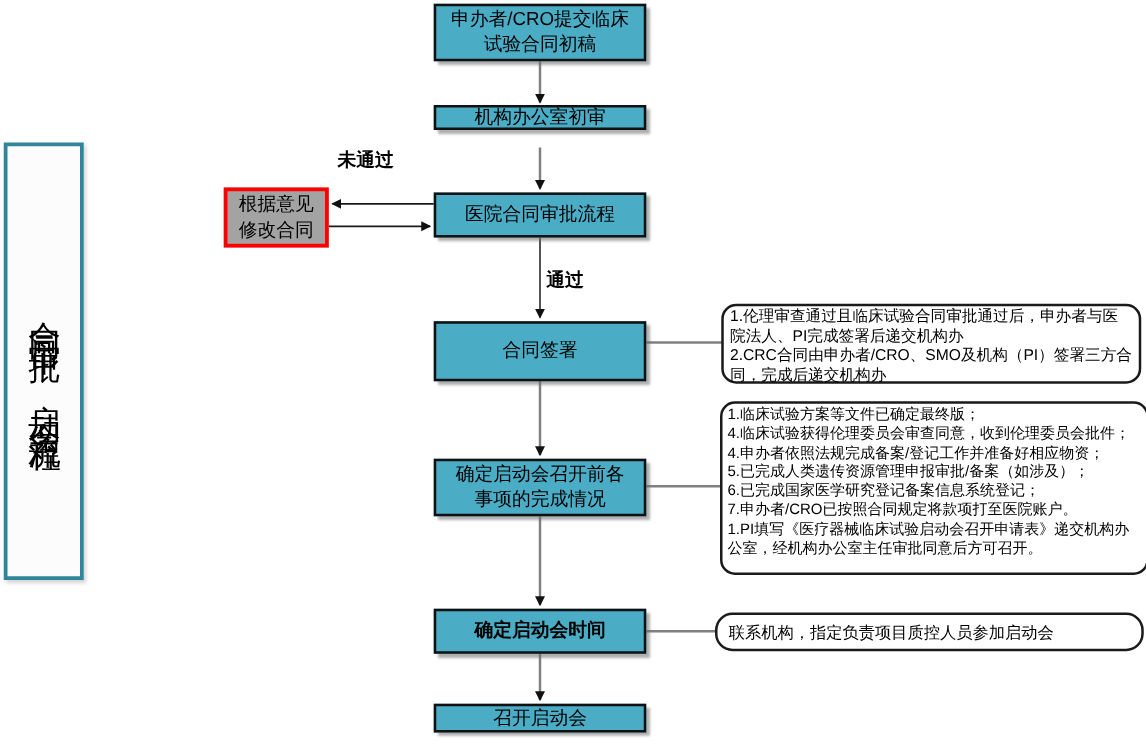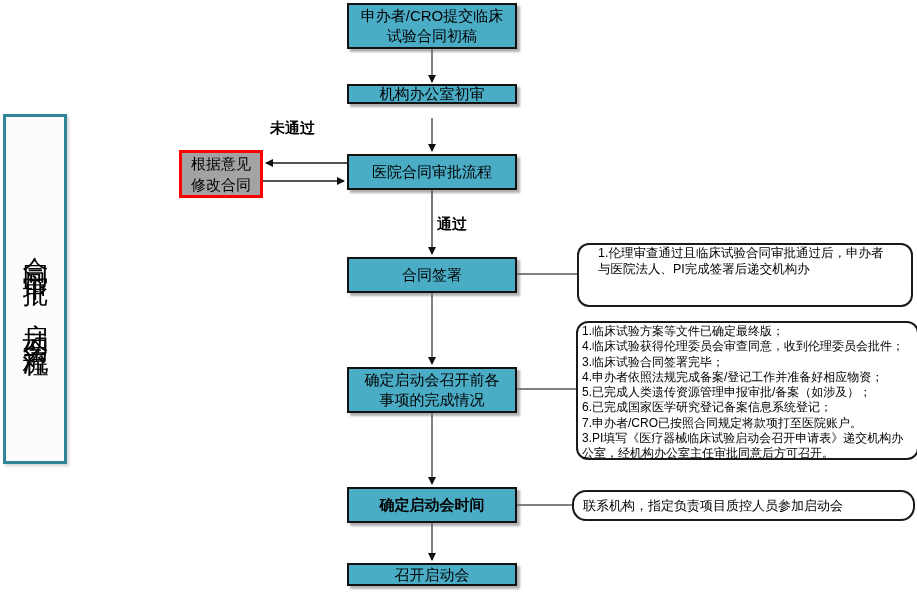--- a/index.html
+++ b/index.html
@@ -27,40 +27,40 @@
   .step{
     position:absolute;left:347px;width:170px;box-sizing:border-box;
     background:var(--box-fill,#4bacc6);border:2px solid var(--box-border,#111111);
     display:flex;align-items:center;justify-content:center;text-align:center;
     font-size:15px;line-height:20px;padding:0 10px;
     box-shadow:3px 3px 2px rgba(110,110,110,.55);
   }
   .s1{top:3px;height:46px;}
   .s2{top:84px;height:20px;}
   .s3{top:154px;height:36px;}
-  .s4{top:257px;height:36px;}
+  .s4{top:257px;height:48px;}
   .s5{top:367px;height:46px;}
   .s6{top:487px;height:36px;font-weight:bold;}
   .s7{top:563px;height:23px;}
 
   .revise{
     position:absolute;left:179px;top:150px;width:84px;height:48px;box-sizing:border-box;
     background:#a3a3a3;border:3px solid var(--alert-border,#ff0000);
     display:flex;align-items:center;justify-content:center;text-align:center;
     font-size:15px;line-height:21px;padding:0 6px;
   }
 
   .edge-label{position:absolute;font-size:15px;font-weight:bold;white-space:nowrap;}
   .lbl-fail{left:270px;top:119px;}
   .lbl-pass{left:437px;top:215px;}
 
   .ann{
     position:absolute;box-sizing:border-box;background:#ffffff;
     border:2px solid #1a1a1a;border-radius:12px;
-    font-size:12.5px;line-height:15.5px;padding:1px 19px;
+    font-size:12.5px;line-height:15.5px;padding:1px 5px;
   }
   .ann p{margin:0;}
   .ann1{left:577px;top:243px;width:336px;height:64px;}
   .ann2{left:576px;top:321px;width:343px;height:139px;font-size:12px;line-height:15.3px;padding:1px 4px;}
   .ann3{left:572px;top:490px;width:343px;height:31px;border-radius:14px;
         display:flex;align-items:center;font-size:13px;padding:0 9px;}
 </style>
 </head>
 <body>
 
@@ -97,30 +97,30 @@
   <div class="step s6">确定启动会时间</div>
   <div class="step s7">召开启动会</div>
 
   <div class="revise">根据意见修改合同</div>
 
   <div class="edge-label lbl-fail">未通过</div>
   <div class="edge-label lbl-pass">通过</div>
 
   <div class="ann ann1">
     <p>1.伦理审查通过且临床试验合同审批通过后，申办者与医院法人、PI完成签署后递交机构办</p>
+    <p>2.CRC合同由申办者/CRO、SMO及机构（PI）签署三方合同，完成后递交机构办</p>
   </div>
 
   <div class="ann ann2">
     <p>1.临床试验方案等文件已确定最终版；</p>
     <p>4.临床试验获得伦理委员会审查同意，收到伦理委员会批件；</p>
-    <p>3.临床试验合同签署完毕；</p>
     <p>4.申办者依照法规完成备案/登记工作并准备好相应物资；</p>
     <p>5.已完成人类遗传资源管理申报审批/备案（如涉及）；</p>
     <p>6.已完成国家医学研究登记备案信息系统登记；</p>
     <p>7.申办者/CRO已按照合同规定将款项打至医院账户。</p>
-    <p>3.PI填写《医疗器械临床试验启动会召开申请表》递交机构办公室，经机构办公室主任审批同意后方可召开。</p>
+    <p>1.PI填写《医疗器械临床试验启动会召开申请表》递交机构办公室，经机构办公室主任审批同意后方可召开。</p>
   </div>
 
   <div class="ann ann3">
     <p>联系机构，指定负责项目质控人员参加启动会</p>
   </div>
 
 </div>
 
 </body></html>

